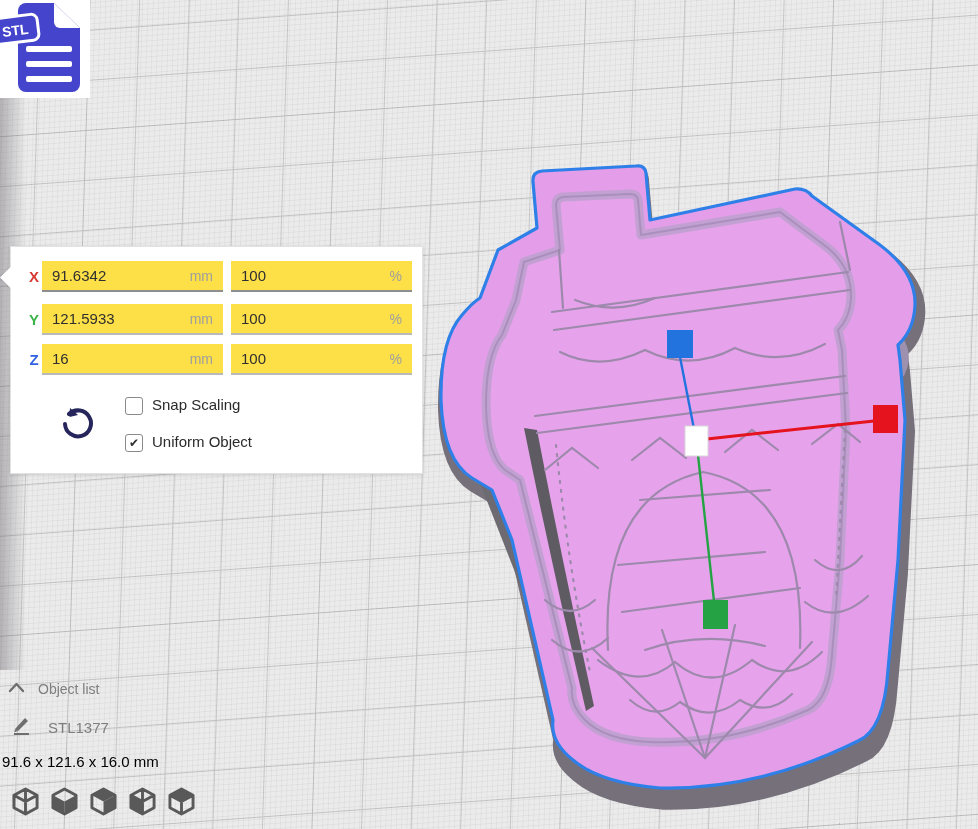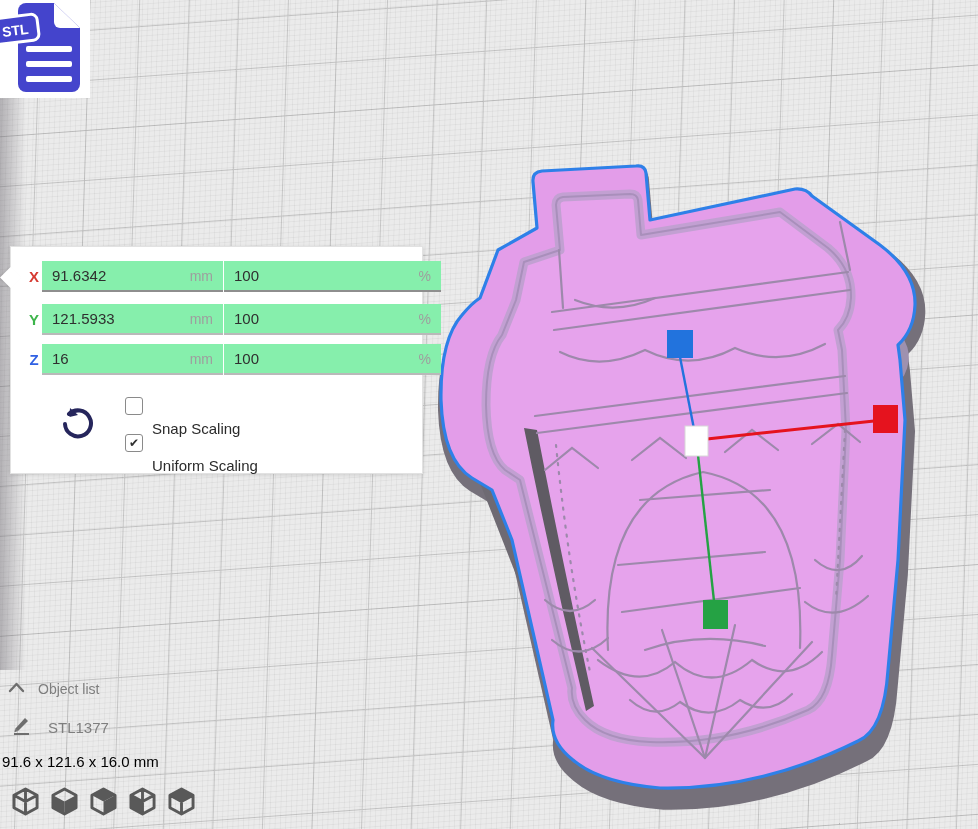--- a/index.html
+++ b/index.html
@@ -40,41 +40,41 @@
   }
   .panel-arrow{
     position:absolute;left:-8px;top:23px;width:15px;height:15px;background:#ffffff;
     transform:rotate(45deg);box-shadow:-1px 1px 2px rgba(0,0,0,0.08);
   }
   .axis-label{
     position:absolute;left:14px;width:18px;height:31px;line-height:31px;
     font-size:15px;font-weight:bold;text-align:center;
   }
   .fld{
-    position:absolute;height:31px;background:#86efac;border:none;
+    position:absolute;height:31px;background:#fde047;border:none;
     border-bottom:2px solid #b9b9b9;box-sizing:border-box;
     font-family:"Liberation Sans",sans-serif;font-size:15px;color:#2f2f2f;
     padding:0 34px 0 10px;outline:none;
   }
   .fld.dark{border-bottom-color:#8e8e8e;}
   .fld-wrap{position:absolute;height:31px;}
   .fld-wrap .fld{left:0;top:0;width:100%;}
   .unit{
     position:absolute;right:10px;top:0;height:16px;line-height:31px;
     font-size:14px;color:#9e9e9e;pointer-events:none;
   }
-  .w1{left:31px;width:181px;} .w2{left:213px;width:181px;padding-left:36px;}
+  .w1{left:31px;width:181px;} .w2{left:220px;width:181px;}
   .r0{top:14px;} .r1{top:57px;} .r2{top:97px;}
   .reset-btn{position:absolute;left:46px;top:158px;width:40px;height:40px;background:none;border:none;cursor:pointer;padding:0;}
   .cbox{
     position:absolute;left:114px;width:16px;height:16px;background:#fff;
     border:1px solid #8a8a8a;border-radius:3px;
     font-size:12px;line-height:16px;text-align:center;color:#2f2f2f;cursor:pointer;
   }
-  .cb-label{position:absolute;left:141px;font-size:15px;color:#2b2b2b;line-height:18px;margin-top:24px;}
+  .cb-label{position:absolute;left:141px;font-size:15px;color:#2b2b2b;line-height:18px;}
 
   
   .obj-area{position:absolute;left:0;top:676px;width:240px;}
   .obj-row{position:absolute;color:#7e7e7e;font-size:14px;}
   .dims{position:absolute;left:2px;top:77px;color:#000000;font-size:15px;}
 
   
   .view-bar{position:absolute;left:12px;top:786px;height:32px;display:flex;gap:12px;}
   .view-btn{width:27px;height:31px;background:none;border:none;padding:0;cursor:pointer;}
 </style>
@@ -208,21 +208,21 @@
     <svg width="34" height="34" viewBox="0 0 34 34">
       <path d="M9,7 A13,13 0 1 1 5,17" fill="none" stroke="#26265c" stroke-width="4" stroke-linecap="round"></path>
       <path d="M10,1 L9.5,10 L18,8 Z" fill="#26265c"></path>
     </svg>
   </button>
 
   <div class="cbox" style="top:150px;"></div>
   <div class="cb-label" style="top:149px;">Snap Scaling</div>
 
   <div class="cbox" style="top:187px;">✔</div>
-  <div class="cb-label" style="top:186px;">Uniform Scaling</div>
+  <div class="cb-label" style="top:186px;">Uniform Object</div>
 </div>
 
 <div class="obj-area">
   <svg style="position:absolute;left:8px;top:6px;" width="17" height="12" viewBox="0 0 17 12">
     <polyline points="2,9 8.5,2 15,9" fill="none" stroke="#6e6e6e" stroke-width="2.4" stroke-linecap="round" stroke-linejoin="round"></polyline>
   </svg>
   <div class="obj-row" style="left:38px;top:5px;">Object list</div>
 
   <svg style="position:absolute;left:12px;top:40px;" width="19" height="19" viewBox="0 0 19 19">
     <path d="M3,13 L13,2 L16,5 L6,15 Z" fill="#6e6e6e"></path>

